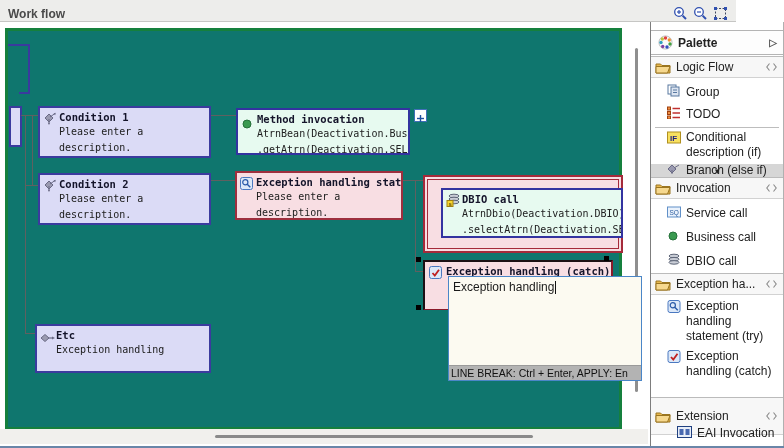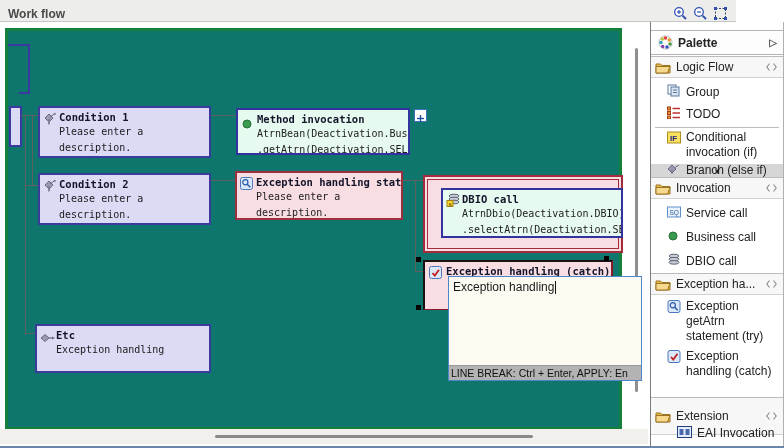--- a/index.html
+++ b/index.html
@@ -257,21 +257,21 @@
             <line x1="5.5" y1="11.5" x2="13" y2="11.5" stroke="#c03030" stroke-width="1.5"></line>
           </svg></span>
       <span>TODO</span>
     </div>
     <div class="pal-abs sep" style="top:105px;height:0;"></div>
     <div class="pal-abs item" style="top:108px;height:32px;">
       <span class="ic"><svg width="14" height="13" viewBox="0 0 14 13">
             <rect x="0.5" y="1" width="13" height="11" fill="#f8e060" stroke="#b09020"></rect>
             <text x="3" y="10" font-size="8" font-weight="bold" fill="#202080" font-family="Liberation Sans, sans-serif">IF</text>
           </svg></span>
-      <span>Conditional invocation (if)</span>
+      <span>Conditional description (if)</span>
     </div>
     <div class="pal-abs sec-head" style="top:155px;height:22px;">
       <svg width="16" height="13" viewBox="0 0 16 13">
           <path d="M1,3 h4.5 l1.5,1.5 H15 V12 H1 Z" fill="#e8b84e" stroke="#9a7520"></path>
           <path d="M1,5.5 H15 L12.5,12 H1 Z" fill="#f6d88e" stroke="#9a7520"></path>
         </svg>
       <span class="lbl">Invocation</span>
       <svg width="11" height="8" viewBox="0 0 11 8">
           <path d="M3.5,0.5 L0.8,4 L3.5,7.5 M7.5,0.5 L10.2,4 L7.5,7.5" fill="none" stroke="#8a8a8a" stroke-width="1.1"></path>
         </svg>
@@ -317,21 +317,21 @@
       <svg width="11" height="8" viewBox="0 0 11 8">
           <path d="M3.5,0.5 L0.8,4 L3.5,7.5 M7.5,0.5 L10.2,4 L7.5,7.5" fill="none" stroke="#8a8a8a" stroke-width="1.1"></path>
         </svg>
     </div>
     <div class="pal-abs item" style="top:277px;height:47px;">
       <span class="ic"><svg width="14" height="13" viewBox="0 0 13 13">
             <rect x="0.5" y="0.5" width="12" height="12" rx="2" fill="#dce8f8" stroke="#4a78c0"></rect>
             <circle cx="5.3" cy="5.3" r="2.6" fill="none" stroke="#2a5aa8" stroke-width="1.2"></circle>
             <line x1="7.2" y1="7.2" x2="10.3" y2="10.3" stroke="#2a5aa8" stroke-width="1.4"></line>
           </svg></span>
-      <span>Exception getAtrn statement (try)</span>
+      <span>Exception handling statement (try)</span>
     </div>
     <div class="pal-abs item" style="top:327px;height:32px;">
       <span class="ic"><svg width="14" height="13" viewBox="0 0 13 13">
             <rect x="0.5" y="0.5" width="12" height="12" rx="2" fill="#dce8f8" stroke="#4a78c0"></rect>
             <path d="M3.5,7 L5.8,9.6 L10,3.8" fill="none" stroke="#c02020" stroke-width="1.8"></path>
           </svg></span>
       <span>Exception handling (catch)</span>
     </div>
     <div class="pal-abs item center clip-row" style="top:362px;height:13px;">
       <span class="ic"><svg width="14" height="12" viewBox="0 0 13 12">

